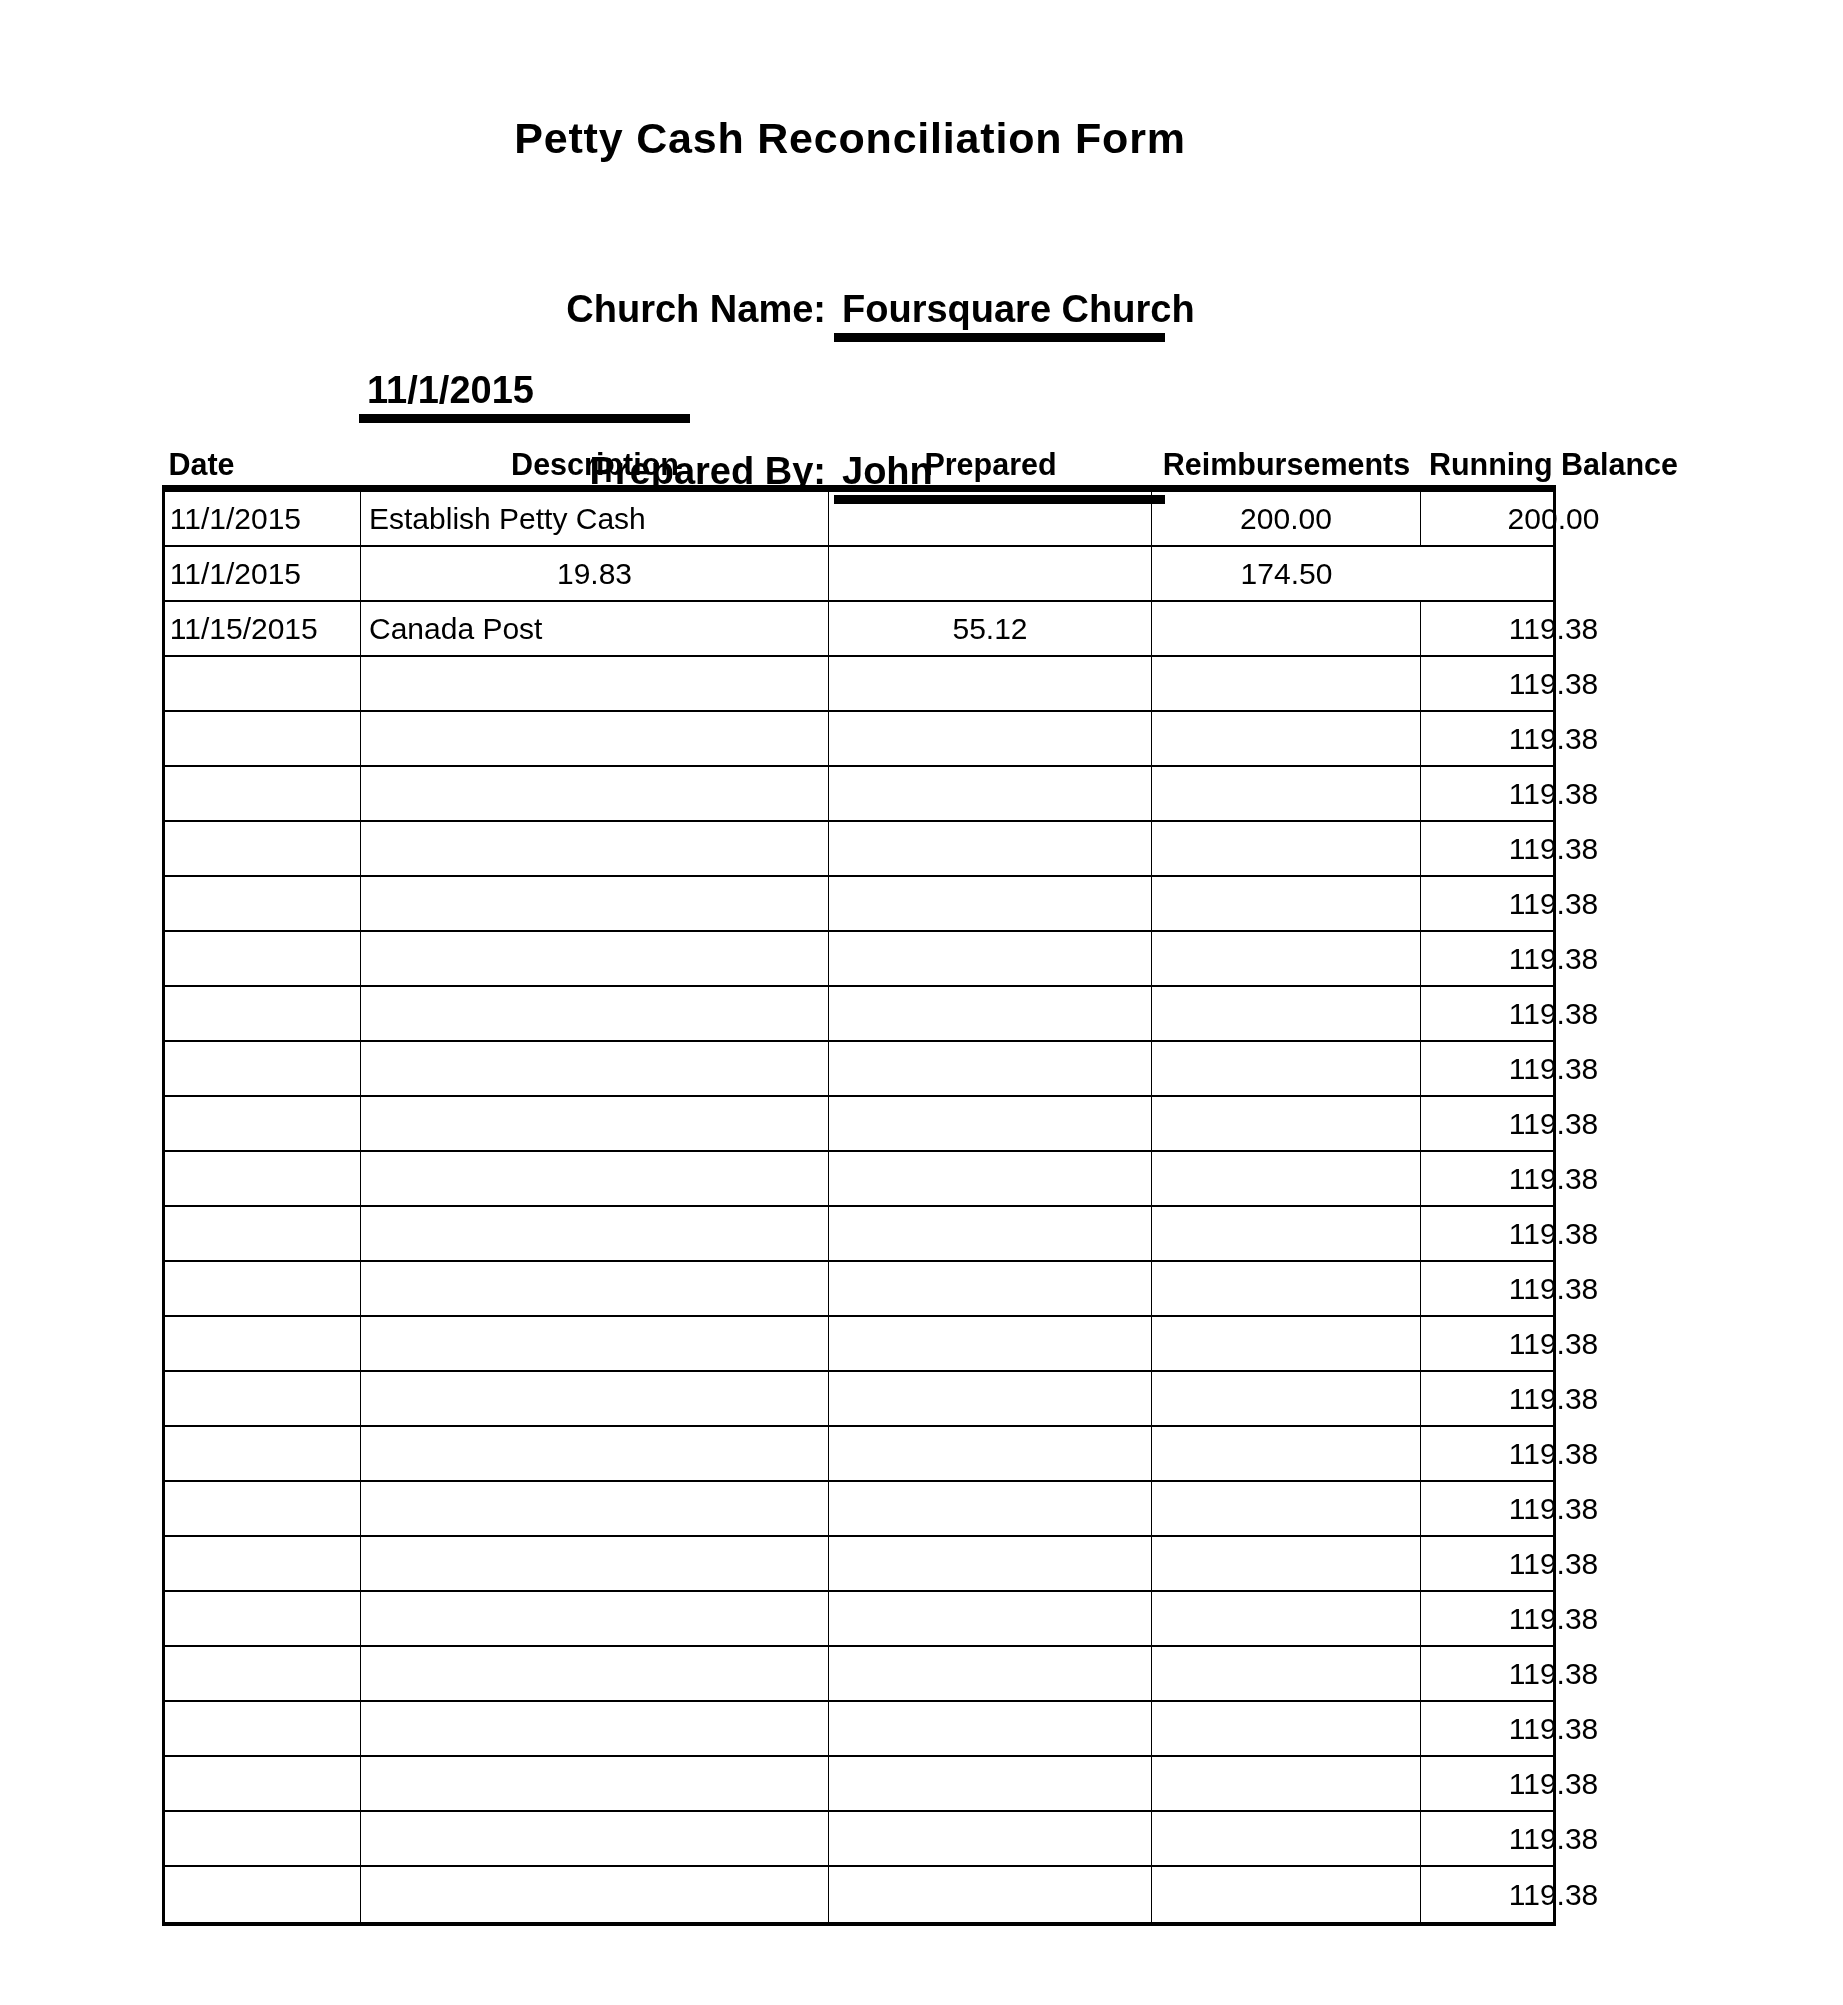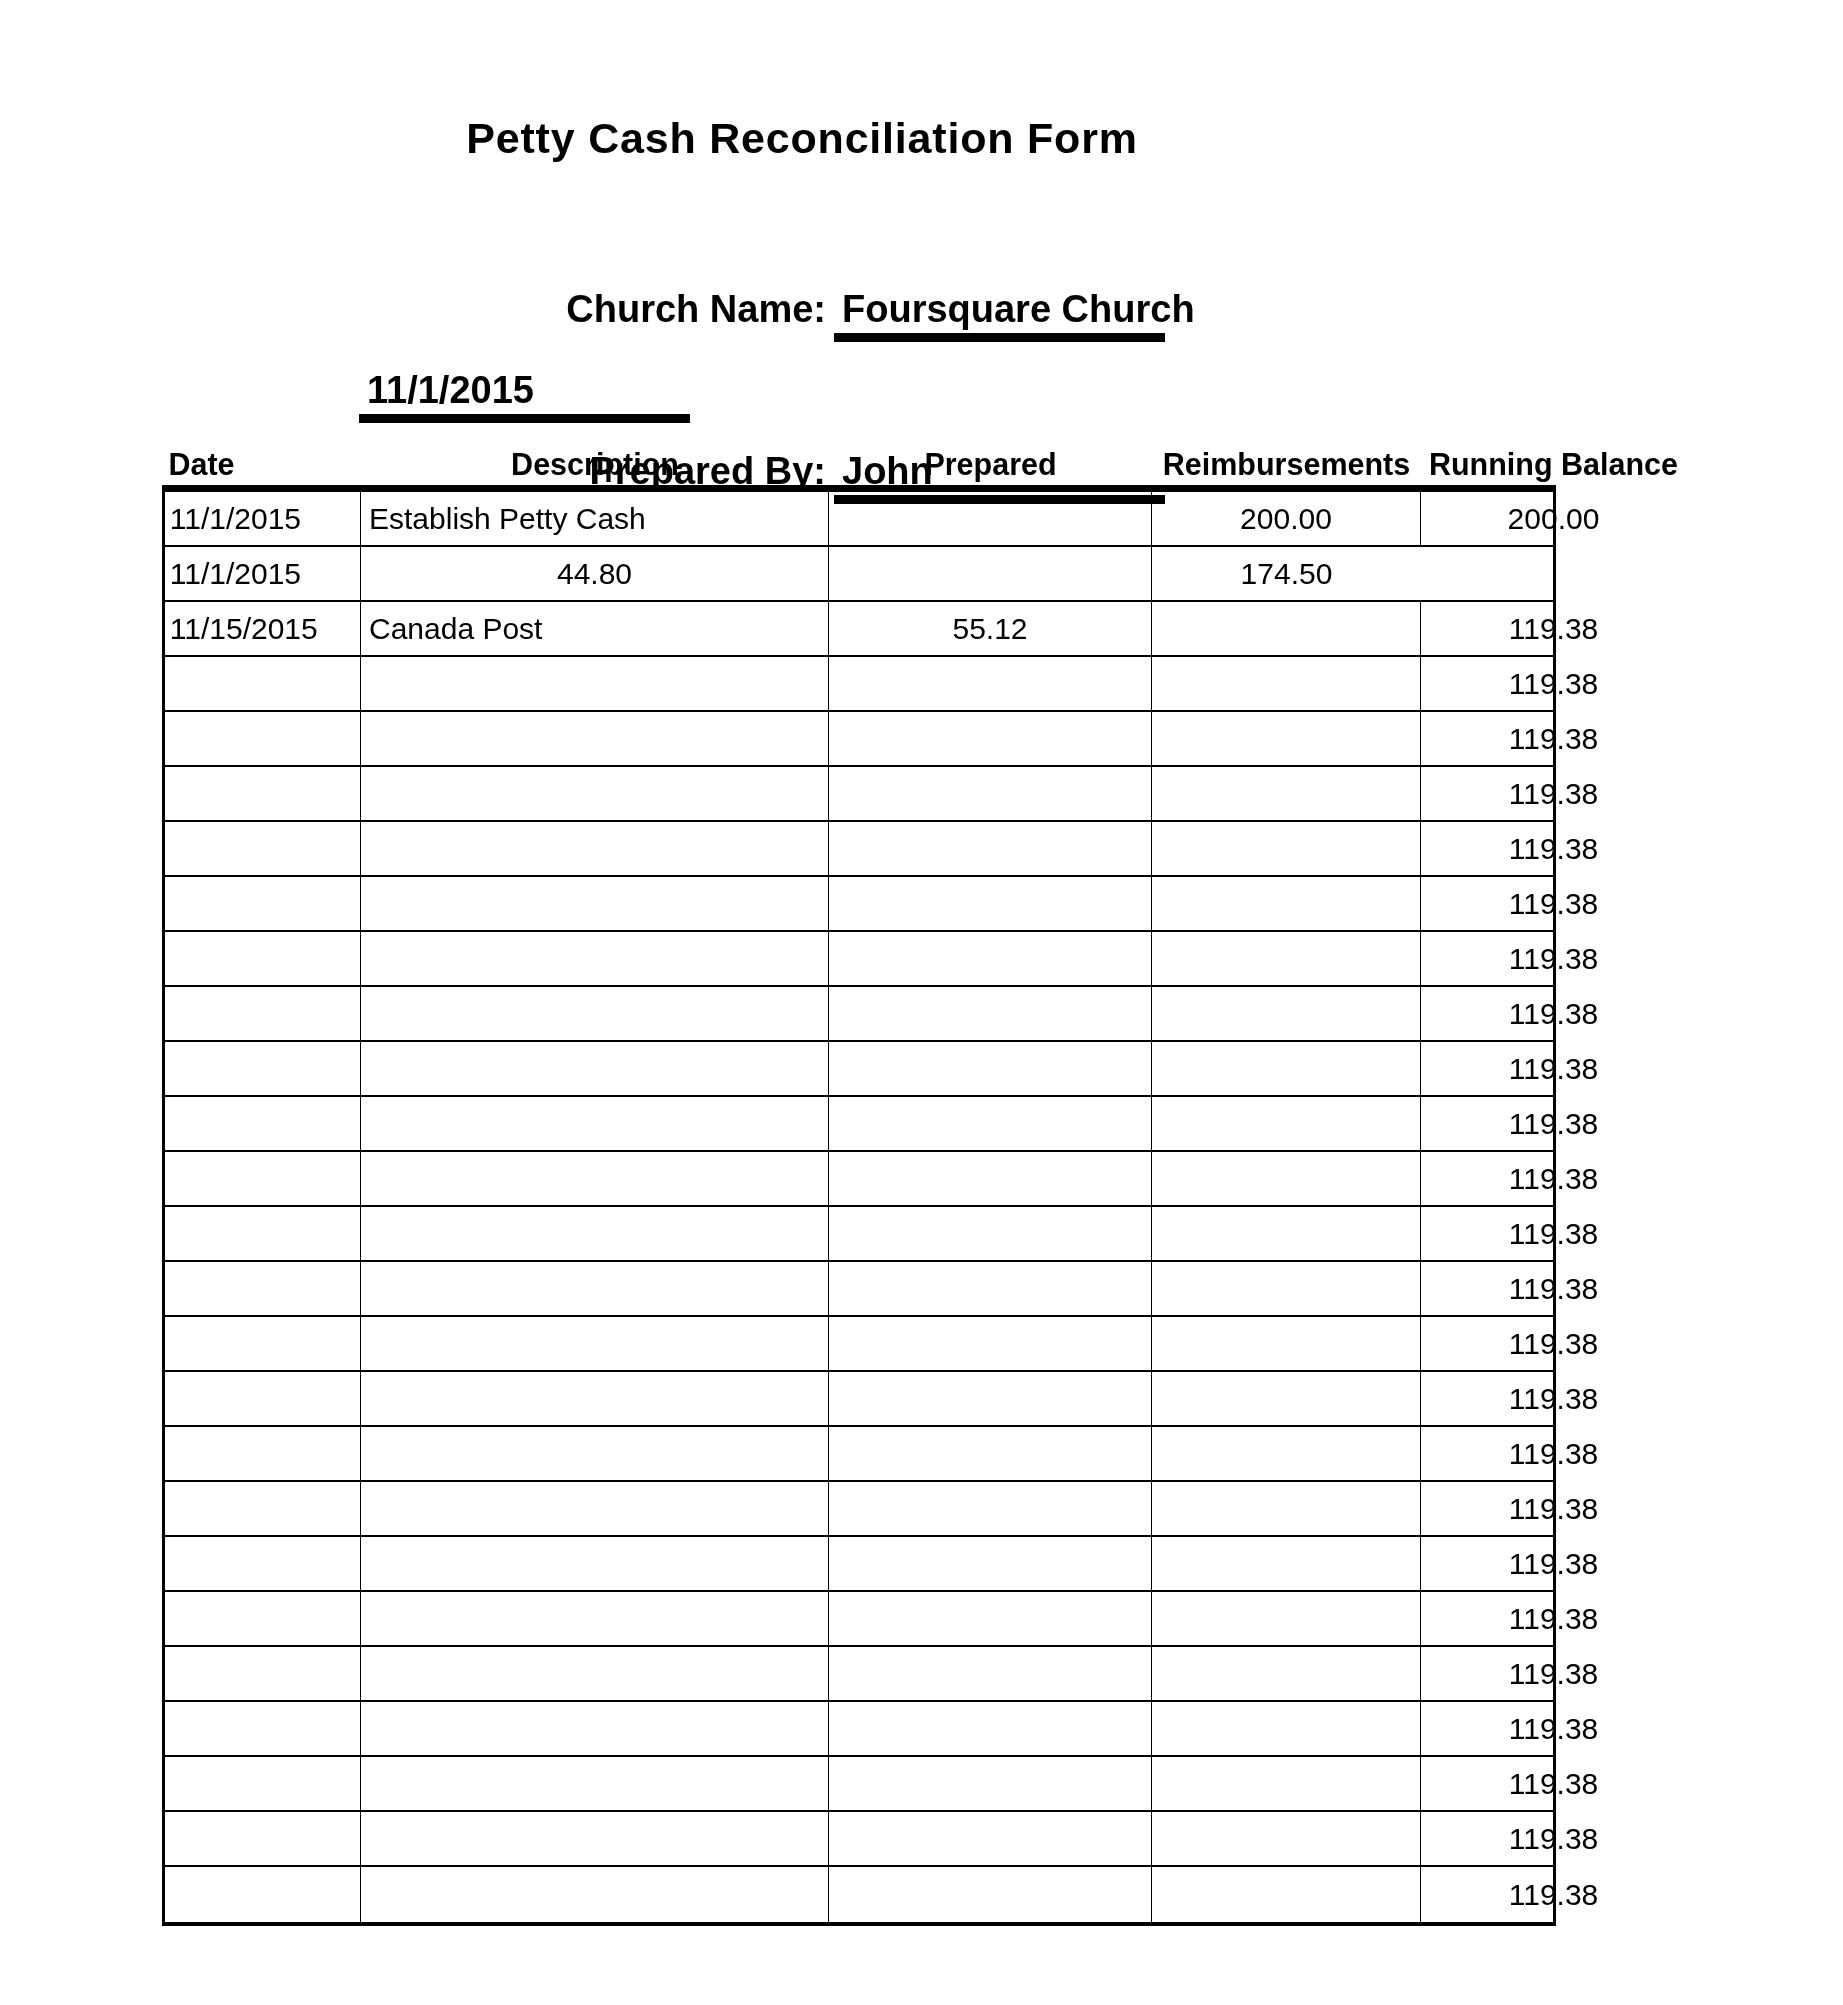--- a/index.html
+++ b/index.html
@@ -20,20 +20,21 @@
   .title{
     position:absolute;
     top:114px;
     left:0;
     width:1604px;
     text-align:center;
     font-size:43px;
     font-weight:700;
     letter-spacing:0.8px;
     white-space:nowrap;
+    padding-left:48px;
   }
 
   
   .fields{
     position:absolute;
     top:286px;
     left:351px;
   }
   .field-row{
     display:flex;
@@ -141,21 +142,21 @@
     <div class="tbody" id="tbody">
         <div class="trow">
           <div class="td c0">11/1/2015</div>
           <div class="td c1">Establish Petty Cash</div>
           <div class="td c2"></div>
           <div class="td c3">200.00</div>
           <div class="td c4">200.00</div>
         </div>
         <div class="trow">
           <div class="td c0">11/1/2015</div>
-          <div class="td c2">44.80</div>
+          <div class="td c2">19.83</div>
           <div class="td c3"></div>
           <div class="td c4">174.50</div>
         </div>
         <div class="trow">
           <div class="td c0">11/15/2015</div>
           <div class="td c1">Canada Post</div>
           <div class="td c2">55.12</div>
           <div class="td c3"></div>
           <div class="td c4">119.38</div>
         </div>

